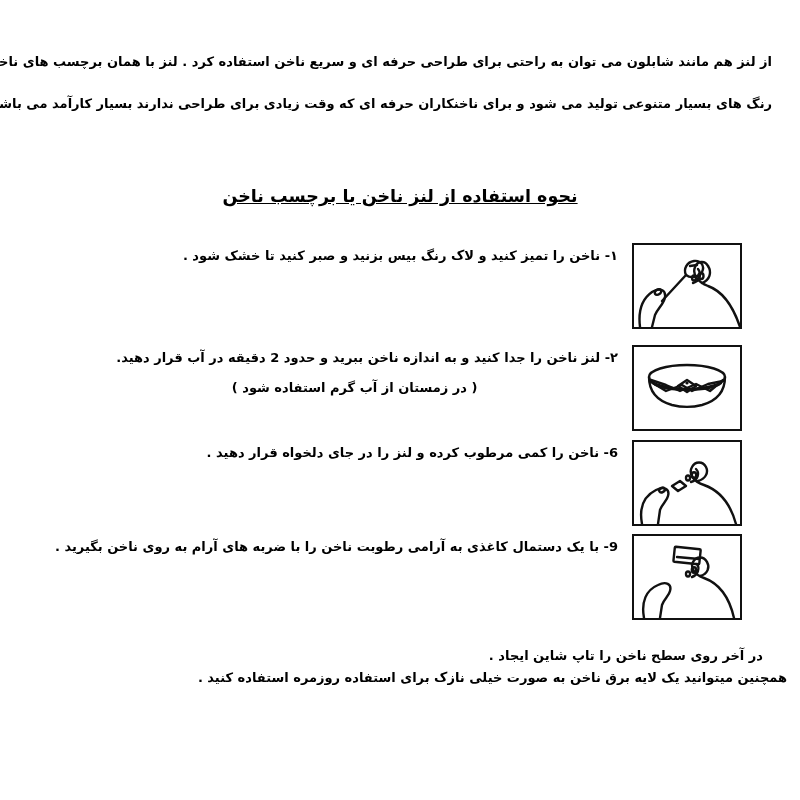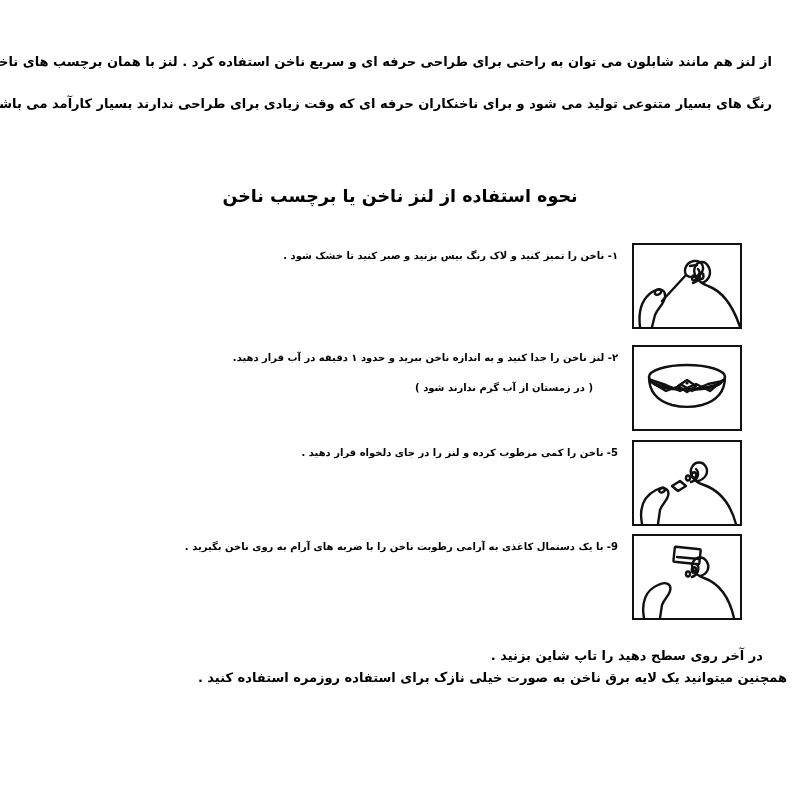--- a/index.html
+++ b/index.html
@@ -12,21 +12,21 @@
     position:relative;
     overflow:hidden;
   }
   .intro{
     position:absolute;top:41px;right:28px;left:20px;
     text-align:right;font-size:13px;
   }
   .intro-line{line-height:42px;white-space:nowrap;}
   .heading{
     position:absolute;top:181px;left:0;right:0;margin:0;
-    text-align:center;font-size:17.5px;line-height:30px;
+    text-align:center;font-size:17.5px;line-height:30px;text-decoration:underline;
   }
   .step{
     position:absolute;right:58px;
     display:flex;align-items:flex-start;gap:14px;
   }
   .step-1{top:243px;}
   .step-2{top:345px;}
   .step-3{top:440px;}
   .step-4{top:534px;}
   .illus{
@@ -34,21 +34,21 @@
     width:106px;height:82px;
     border:2.5px solid #111111;
     background:#ffffff;
   }
   .illus svg{width:100%;height:100%;display:block;}
   .illus path,.illus ellipse,.illus rect,.illus line{
     fill:none;stroke:#111111;stroke-width:2.4;
     stroke-linecap:round;stroke-linejoin:round;
   }
   .illus .dot{fill:#111111;stroke:none;}
-  .step-text{padding-top:3px;font-size:10px;text-align:right;}
+  .step-text{padding-top:3px;font-size:13px;text-align:center;}
   .step-line{line-height:19px;white-space:nowrap;}
   .step-line:nth-child(2){margin-top:11px;margin-left:0;margin-right:25px;}
   .footer{
     position:absolute;top:646px;right:13px;left:13px;
     text-align:right;font-size:13px;
   }
   .footer-line{line-height:20px;white-space:nowrap;}
   .footer-line.line1{margin-left:0;margin-right:24px;}
   .footer-line.line2{margin-top:2px;}
 </style>
@@ -90,39 +90,39 @@
         <ellipse cx="53" cy="30" rx="38" ry="12"></ellipse>
         <path d="M15,30 C15,45 24,54 38,58 C48,60.5 58,60.5 68,58 C82,54 91,45 91,30"></path>
         <path d="M19,36 C30,45 76,45 87,36"></path>
         <path d="M17,35 L32,44 L48,38 L58,44 L74,37 L89,34"></path>
         <path d="M17,33 L32,38 L46,44 L62,37 L76,44 L89,33"></path>
         <path d="M44,39 L53,33 L62,39 L53,45 Z"></path>
         <circle class="dot" cx="53" cy="36" r="1.6"></circle>
       </svg>
     </div>
     <div class="step-text">
-      <div class="step-line">۲- لنز ناخن را جدا کنید و به اندازه ناخن ببرید و حدود ۱ دقیقه در آب قرار دهید.</div>
-      <div class="step-line">( در زمستان از آب گرم ندارند شود )</div>
+      <div class="step-line">۲- لنز ناخن را جدا کنید و به اندازه ناخن ببرید و حدود 2 دقیقه در آب قرار دهید.</div>
+      <div class="step-line">( در زمستان از آب گرم استفاده شود )</div>
     </div>
   </section>
 
   <section class="step step-3">
     <div class="illus" aria-label="hands-placing-lens-on-nail">
       <svg viewBox="0 0 106 82">
         <path d="M8,82 C5,66 10,54 22,48 C30,44 36,47 34,54 C33,59 28,62 26,68 L24,82"></path>
         <ellipse cx="28" cy="48" rx="3" ry="2.2" transform="rotate(-30 28 48)"></ellipse>
         <path d="M102,82 C96,60 84,48 70,43 C60,40 54,32 58,25 C61,19 69,19 72,25 C75,31 71,37 64,39"></path>
         <path d="M62,27 C66,31 64,38 57,40"></path>
         <ellipse cx="60" cy="33" rx="2.2" ry="2.8"></ellipse>
         <ellipse cx="54" cy="36" rx="2" ry="2.5"></ellipse>
         <path d="M38,44 L46,39 L52,44 L44,49 Z"></path>
       </svg>
     </div>
     <div class="step-text">
-      <div class="step-line">5- ناخن را کمی مرطوب کرده و لنز را در جای دلخواه قرار دهید .</div>
+      <div class="step-line">6- ناخن را کمی مرطوب کرده و لنز را در جای دلخواه قرار دهید .</div>
     </div>
   </section>
 
   <section class="step step-4">
     <div class="illus" aria-label="hands-dabbing-nail-with-tissue">
       <svg viewBox="0 0 106 82">
         <rect x="40" y="12" width="26" height="15" rx="1" transform="rotate(6 53 20)"></rect>
         <path d="M43,21 L65,23"></path>
         <path d="M10,82 C7,66 12,54 24,49 C32,45 38,48 36,55 C35,60 30,63 28,69 L26,82"></path>
         <path d="M100,82 C95,60 84,47 70,42 C61,39 56,32 59,26 C62,20 70,20 73,26"></path>
@@ -131,17 +131,17 @@
         <ellipse cx="60" cy="34" rx="2.2" ry="2.8"></ellipse>
         <ellipse cx="54" cy="38" rx="2" ry="2.5"></ellipse>
       </svg>
     </div>
     <div class="step-text">
       <div class="step-line">9- با یک دستمال کاغذی به آرامی رطوبت ناخن را با ضربه های آرام به روی ناخن بگیرید .</div>
     </div>
   </section>
 
   <section class="footer">
-    <div class="footer-line line1">در آخر روی سطح دهید را تاپ شاین بزنید .</div>
+    <div class="footer-line line1">در آخر روی سطح ناخن را تاپ شاین ایجاد .</div>
     <div class="footer-line line2">همچنین میتوانید یک لایه برق ناخن به صورت خیلی نازک برای استفاده روزمره استفاده کنید .</div>
   </section>
 
 </main>
 
 </body></html>

